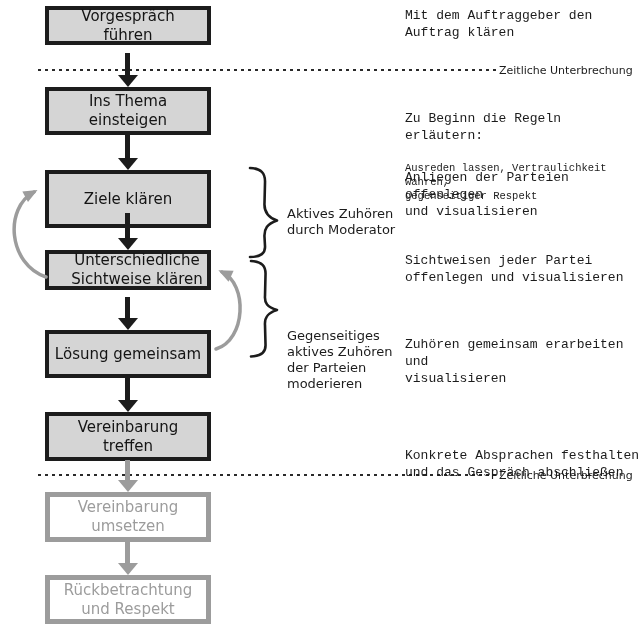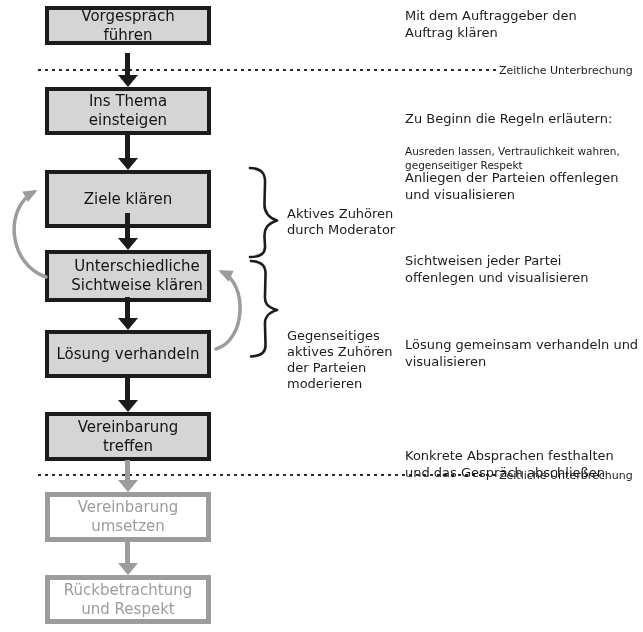--- a/index.html
+++ b/index.html
@@ -25,21 +25,21 @@
     color: #141414;
   }
   .box.inactive {
     border: 5px solid #9c9c9c;
     background: #ffffff;
     color: #9c9c9c;
   }
   .b1 { top: 6px;   height: 39px; }
   .b2 { top: 87px;  height: 48px; }
   .b3 { top: 170px; height: 58px; }
-  .b4 { top: 250px; height: 52px; padding-left: 18px; }
+  .b4 { top: 250px; height: 40px; padding-left: 18px; }
   .b5 { top: 330px; height: 48px; }
   .b6 { top: 412px; height: 49px; }
   .b7 { top: 492px; height: 50px; }
   .b8 { top: 575px; height: 49px; }
 
   
   .arr { position: absolute; left: 117px; width: 21px; }
   .arr .stem { width: 5px; margin: 0 auto; background: #1c1c1c; }
   .arr .head {
     width: 0; height: 0; margin: 0 auto;
@@ -69,21 +69,21 @@
     font-size: 11px; line-height: 13px; color: #1c1c1c;
     white-space: nowrap;
   }
   .sl1 { top: 64px; }
   .sl2 { top: 469px; }
 
   
   .ann {
     position: absolute; left: 405px; width: 236px;
     font-size: 13px; line-height: 17px;
-    white-space: pre-line; color: #1c1c1c;
+    white-space: pre-line; color: #1c1c1c; font-family: Liberation Mono, monospace;
   }
   .ann .sub { font-size: 10.5px; line-height: 14px; white-space: pre-line; }
   .n1 { top: 7px; }
   .n2 { top: 93px; }
   .n3 { top: 169px; }
   .n4 { top: 252px; }
   .n5 { top: 336px; }
   .n6 { top: 411px; margin-top: 36px; }
 
   
@@ -111,21 +111,21 @@
   <div class="sep-label sl1">Zeitliche Unterbrechung</div>
   <div class="sep-label sl2">Zeitliche Unterbrechung</div>
 
   <div class="box b1">Vorgespräch
 führen</div>
   <div class="box b2">Ins Thema
 einsteigen</div>
   <div class="box b3">Ziele klären</div>
   <div class="box b4">Unterschiedliche
 Sichtweise klären</div>
-  <div class="box b5">Lösung verhandeln</div>
+  <div class="box b5">Lösung gemeinsam</div>
   <div class="box b6">Vereinbarung
 treffen</div>
   <div class="box b7 inactive">Vereinbarung
 umsetzen</div>
   <div class="box b8 inactive">Rückbetrachtung
 und Respekt</div>
 
   <div class="arr a1">
       <div class="stem"></div>
       <div class="head"></div>
@@ -173,21 +173,21 @@
 Auftrag klären</div>
   <div class="ann n2">
     <div>Zu Beginn die Regeln erläutern:</div>
     <div class="sub">Ausreden lassen, Vertraulichkeit wahren,
 gegenseitiger Respekt</div>
   </div>
   <div class="ann n3">Anliegen der Parteien offenlegen
 und visualisieren</div>
   <div class="ann n4">Sichtweisen jeder Partei
 offenlegen und visualisieren</div>
-  <div class="ann n5">Lösung gemeinsam verhandeln und
+  <div class="ann n5">Zuhören gemeinsam erarbeiten und
 visualisieren</div>
   <div class="ann n6">Konkrete Absprachen festhalten
 und das Gespräch abschließen</div>
 
   <div class="blabel bl1">Aktives Zuhören
 durch Moderator</div>
   <div class="blabel bl2">Gegenseitiges
 aktives Zuhören
 der Parteien
 moderieren</div>

